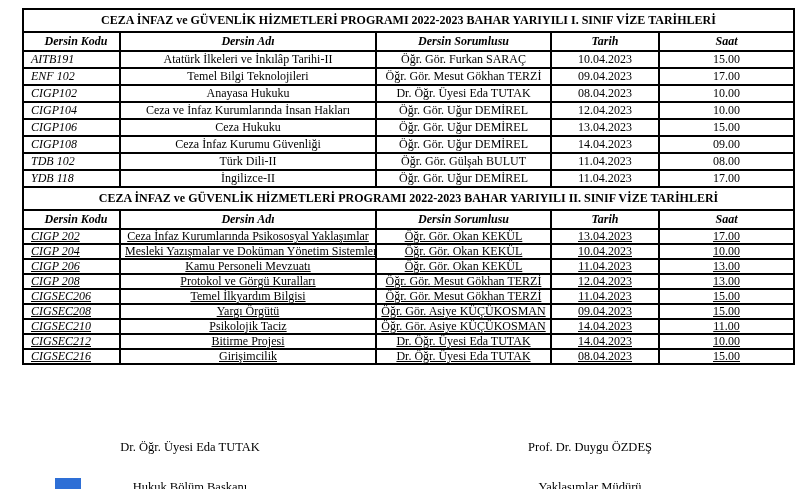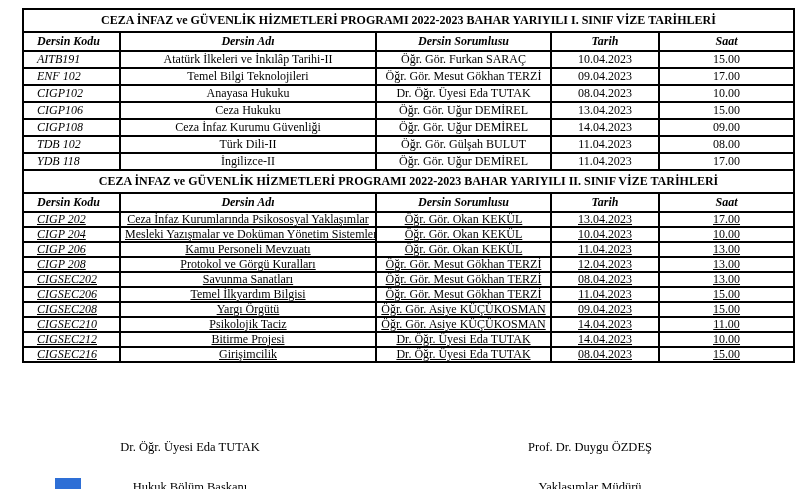--- a/index.html
+++ b/index.html
@@ -37,26 +37,26 @@
   }
   tr.header-row td{
     font-weight:bold;
     font-style:italic;
     height:17px;
   }
   tr.header-row td.c-name,
   tr.header-row td.c-instr,
   tr.header-row td.c-date,
   tr.header-row td.c-time{text-align:center;}
-  tr.header-row td.c-code{text-align:left;padding-left:13px;margin-left:48px;}
+  tr.header-row td.c-code{text-align:center;padding-left:13px;margin-left:48px;}
   tr.data-row td{text-align:center;}
   tr.data-row td.c-code{
     text-align:left;
     font-style:italic;
-    padding-left:13px;
+    padding-left:7px;
     margin-left:36px;
   }
   tr.s1 td{height:15px;}
   tr.s2 td{height:13px;text-decoration:underline;}
   .sig{
     position:absolute;
     width:320px;
     text-align:center;
     font-size:12.5px;
   }
@@ -109,20 +109,27 @@
           <td class="c-time">17.00</td>
         </tr>
         <tr class="data-row s1">
           <td class="c-code">CIGP102</td>
           <td class="c-name">Anayasa Hukuku</td>
           <td class="c-instr">Dr. Öğr. Üyesi Eda TUTAK</td>
           <td class="c-date">08.04.2023</td>
           <td class="c-time">10.00</td>
         </tr>
         <tr class="data-row s1">
+          <td class="c-code">CIGP104</td>
+          <td class="c-name">Ceza ve İnfaz Kurumlarında İnsan Hakları</td>
+          <td class="c-instr">Öğr. Gör. Uğur DEMİREL</td>
+          <td class="c-date">12.04.2023</td>
+          <td class="c-time">10.00</td>
+        </tr>
+        <tr class="data-row s1">
           <td class="c-code">CIGP106</td>
           <td class="c-name">Ceza Hukuku</td>
           <td class="c-instr">Öğr. Gör. Uğur DEMİREL</td>
           <td class="c-date">13.04.2023</td>
           <td class="c-time">15.00</td>
         </tr>
         <tr class="data-row s1">
           <td class="c-code">CIGP108</td>
           <td class="c-name">Ceza İnfaz Kurumu Güvenliği</td>
           <td class="c-instr">Öğr. Gör. Uğur DEMİREL</td>
@@ -175,27 +182,20 @@
           <td class="c-time">13.00</td>
         </tr>
         <tr class="data-row s2">
           <td class="c-code">CIGP 208</td>
           <td class="c-name">Protokol ve Görgü Kuralları</td>
           <td class="c-instr">Öğr. Gör. Mesut Gökhan TERZİ</td>
           <td class="c-date">12.04.2023</td>
           <td class="c-time">13.00</td>
         </tr>
         <tr class="data-row s2">
-          <td class="c-code">CIGSEC202</td>
-          <td class="c-name">Savunma Sanatları</td>
-          <td class="c-instr">Öğr. Gör. Mesut Gökhan TERZİ</td>
-          <td class="c-date">08.04.2023</td>
-          <td class="c-time">13.00</td>
-        </tr>
-        <tr class="data-row s2">
           <td class="c-code">CIGSEC206</td>
           <td class="c-name">Temel İlkyardım Bilgisi</td>
           <td class="c-instr">Öğr. Gör. Mesut Gökhan TERZİ</td>
           <td class="c-date">11.04.2023</td>
           <td class="c-time">15.00</td>
         </tr>
         <tr class="data-row s2">
           <td class="c-code">CIGSEC208</td>
           <td class="c-name">Yargı Örgütü</td>
           <td class="c-instr">Öğr. Gör. Asiye KÜÇÜKOSMAN</td>

